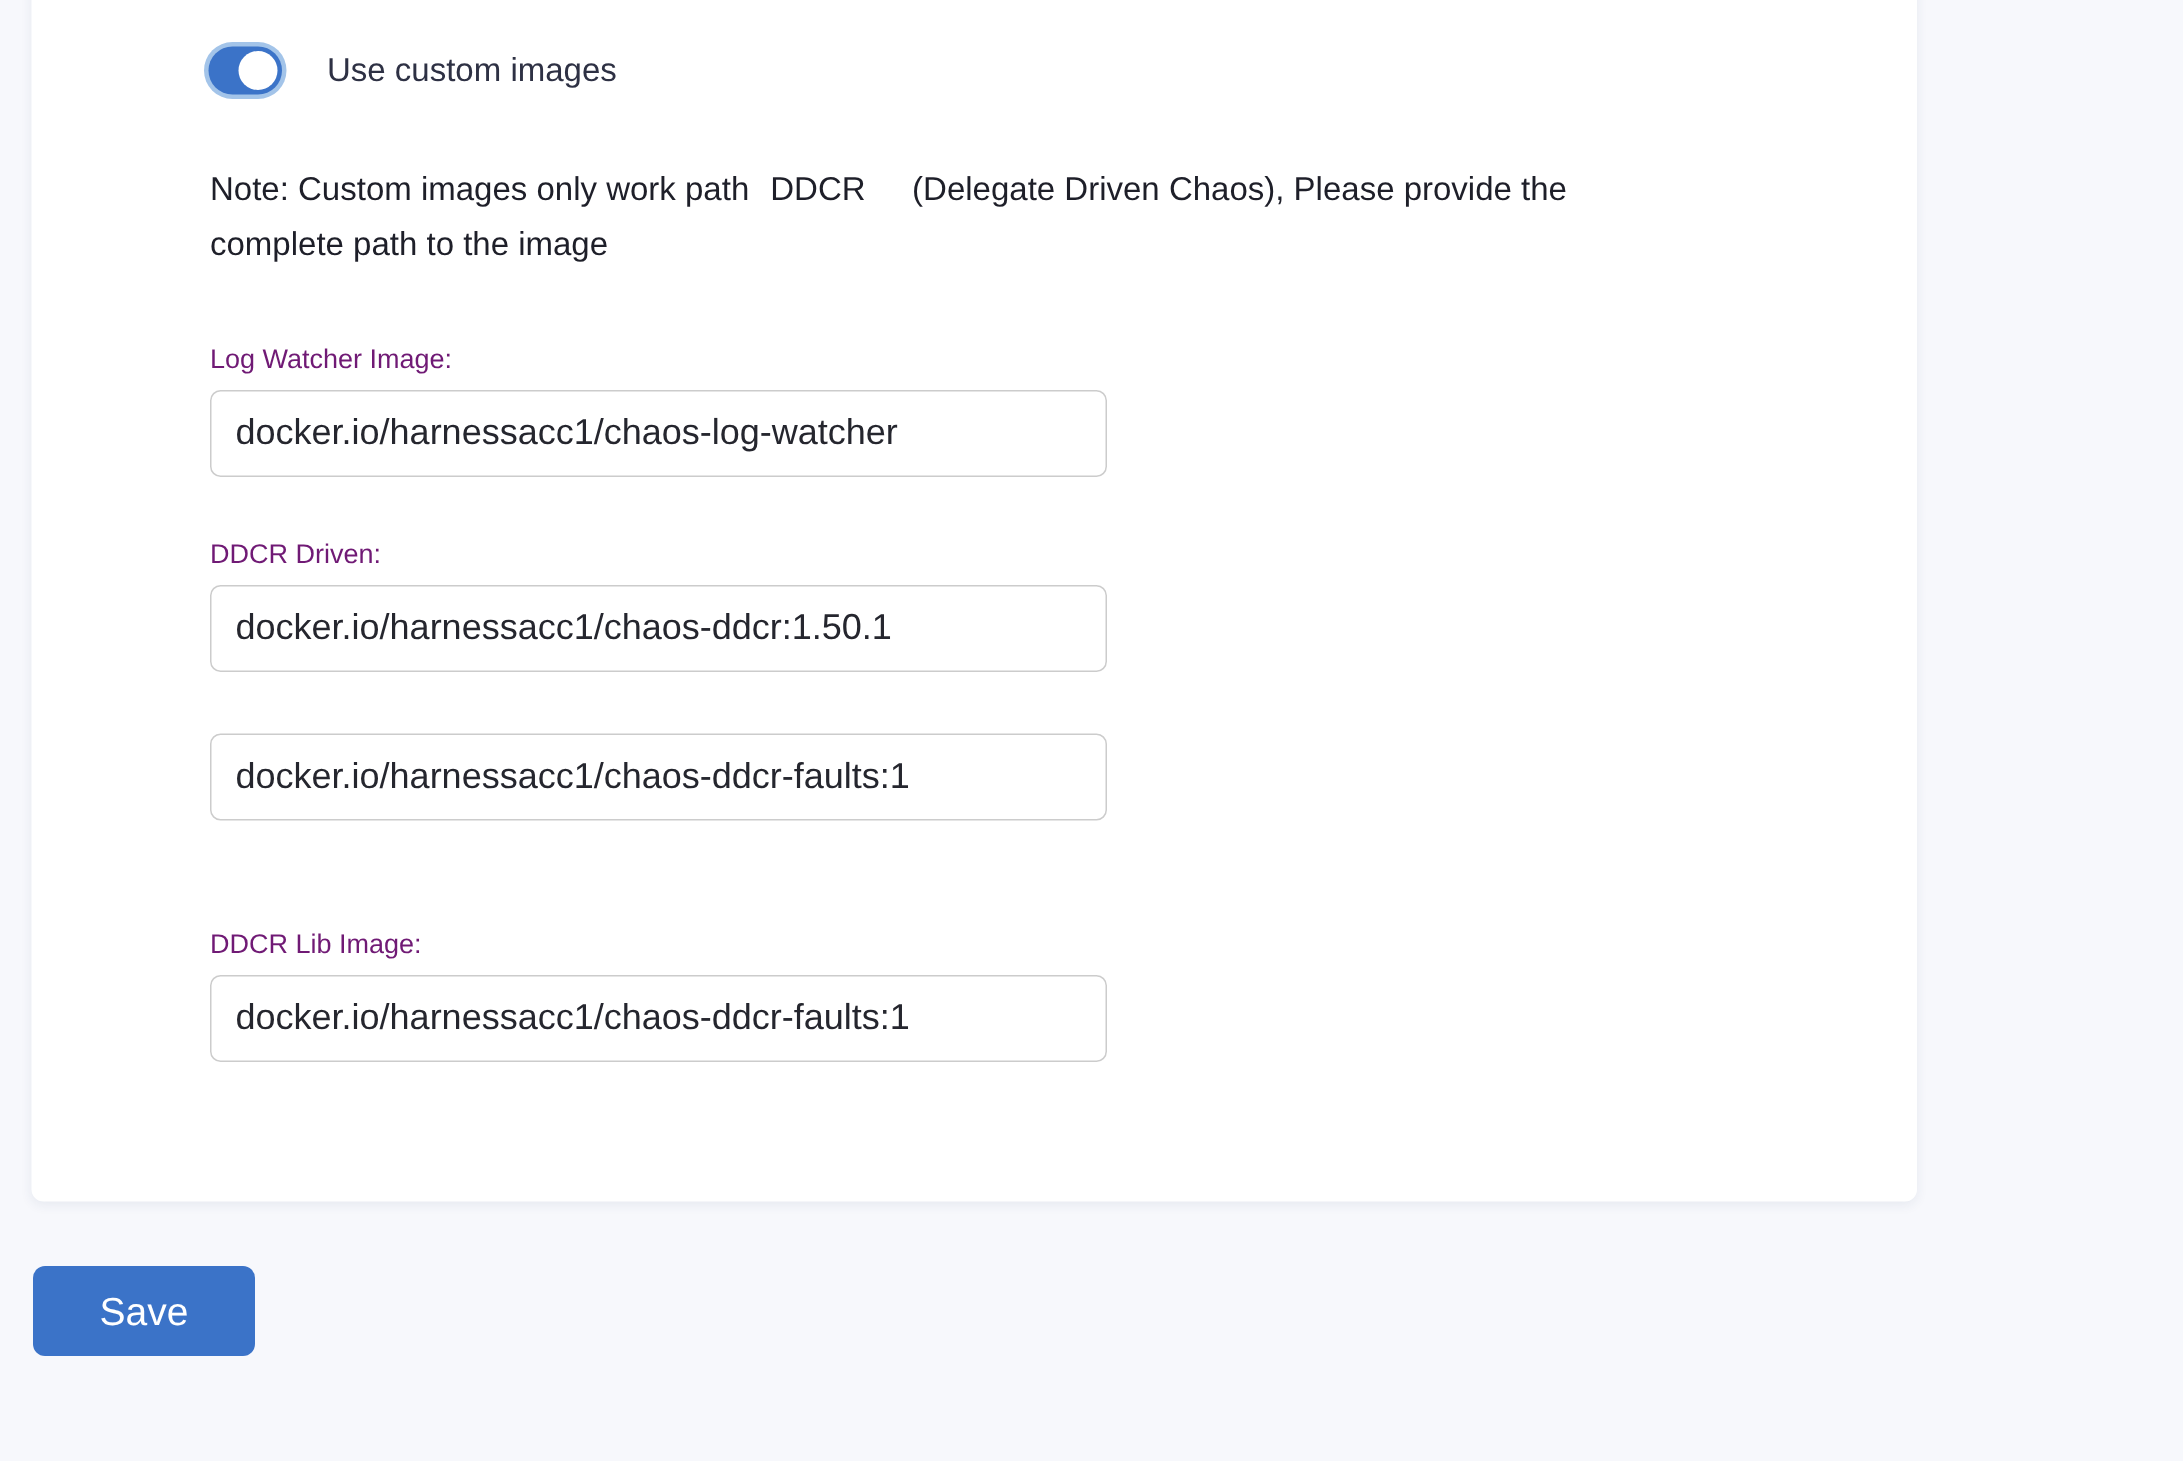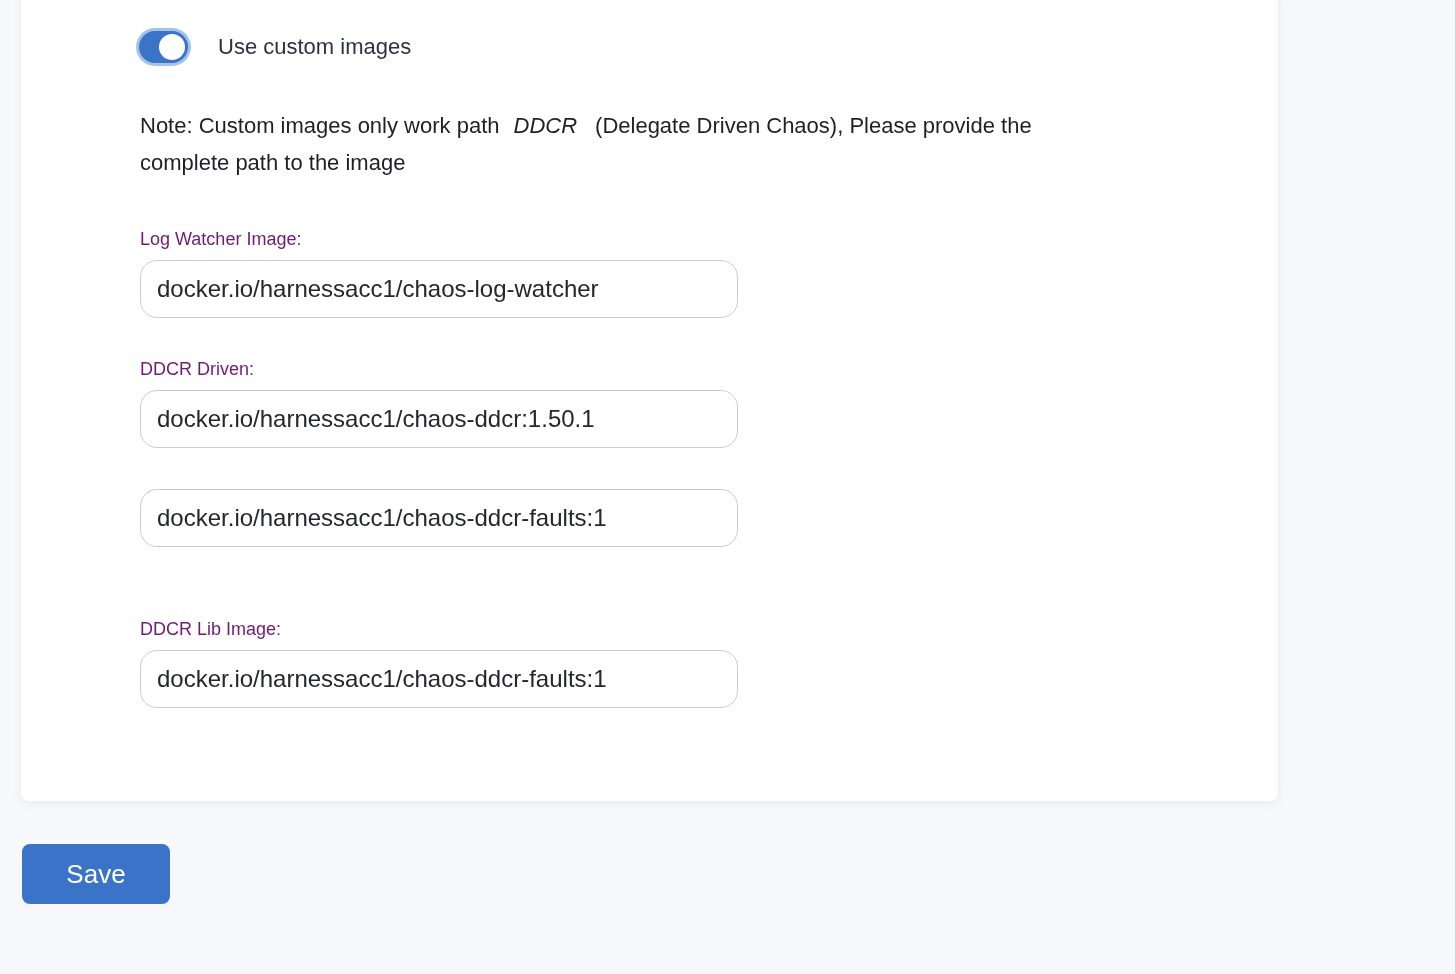--- a/index.html
+++ b/index.html
@@ -57,37 +57,36 @@
   .note {
     position: absolute;
     left: 119px; top: 119px;
     font-size: 22px;
     line-height: 37px;
     color: #1e1f29;
   }
   .note .ddcr-chip {
     display: inline-block;
     margin-left: 14px;
-    margin-right: 18px;
-    font-style: italic;
+    margin-right: 31px;
   }
 
   
   .field { position: absolute; left: 119px; }
   .field-label {
     display: block;
     font-size: 18px;
     color: #701a75;
     margin-bottom: 10px;
   }
   .field-input {
     display: block;
     width: 598px; height: 58px;
     border: 1px solid #cccccc;
-    border-radius: 17px;
+    border-radius: 7px;
     background: #ffffff;
     padding: 11px 16px;
     font-family: "Liberation Sans", sans-serif;
     font-size: 24px;
     color: #25262e;
     outline: none;
   }
   .field-1 { top: 241px; }
   .field-2 { top: 371px; }
   .field-3 { top: 501px; }

